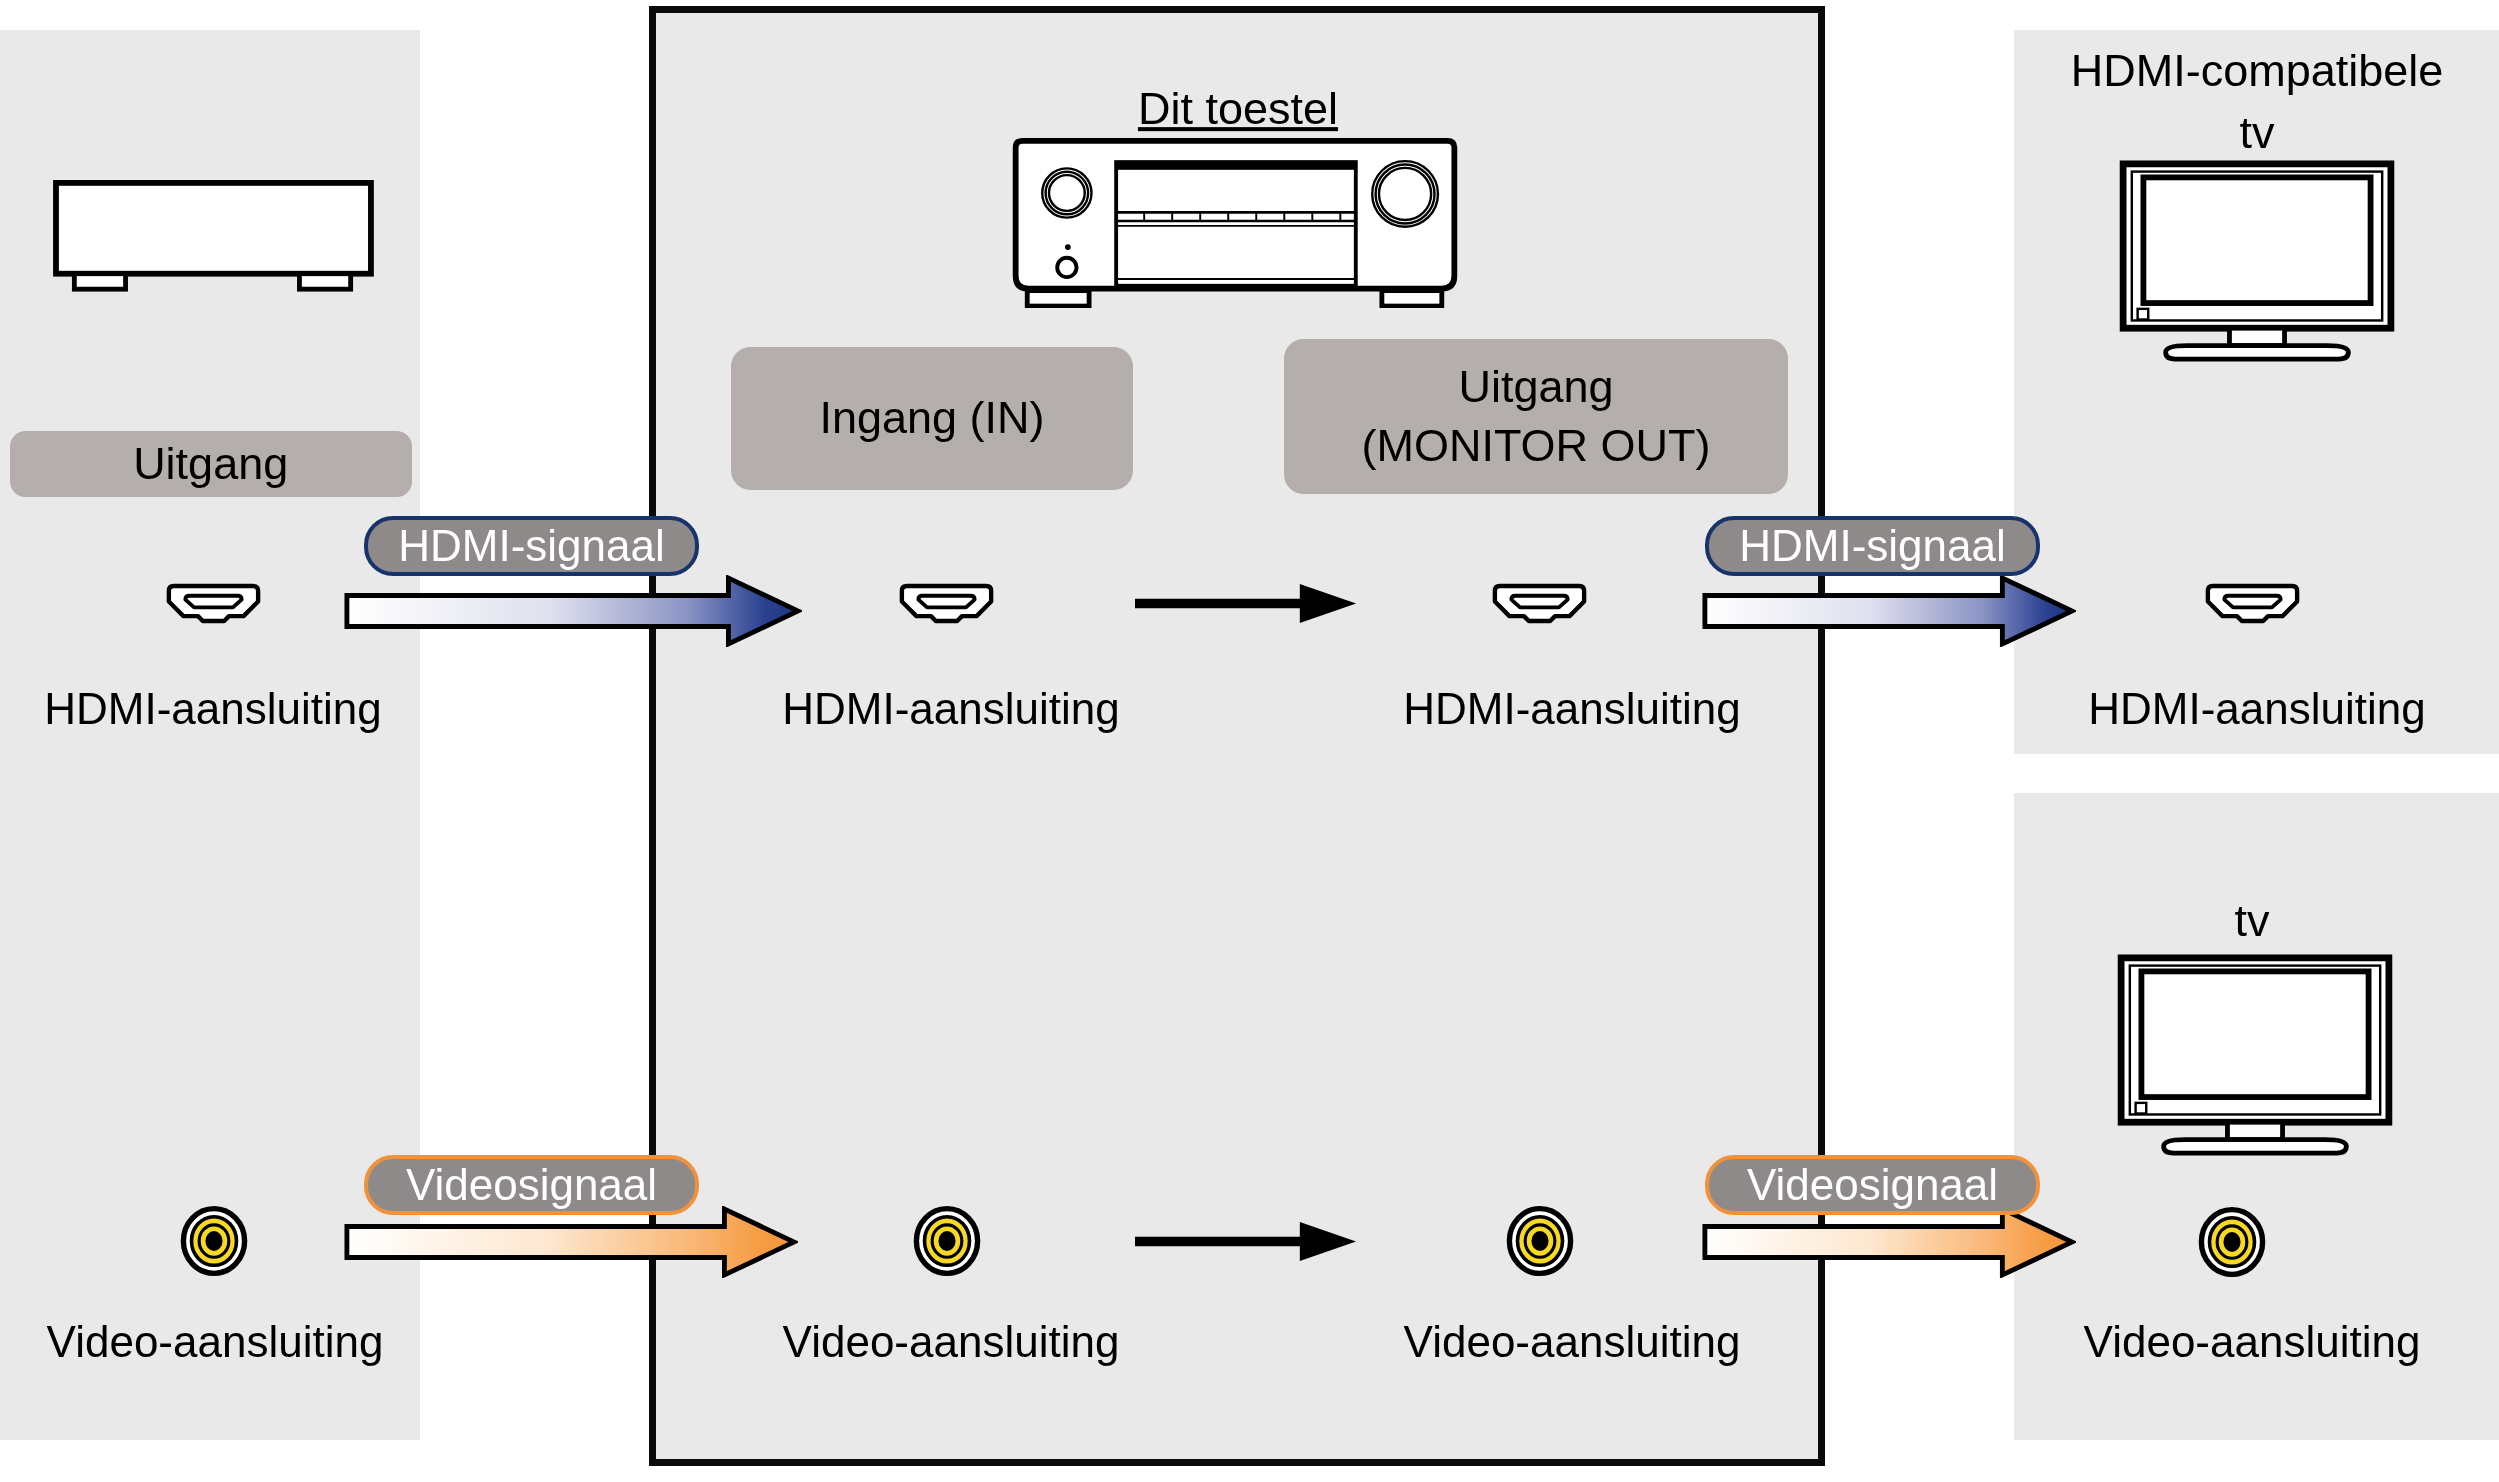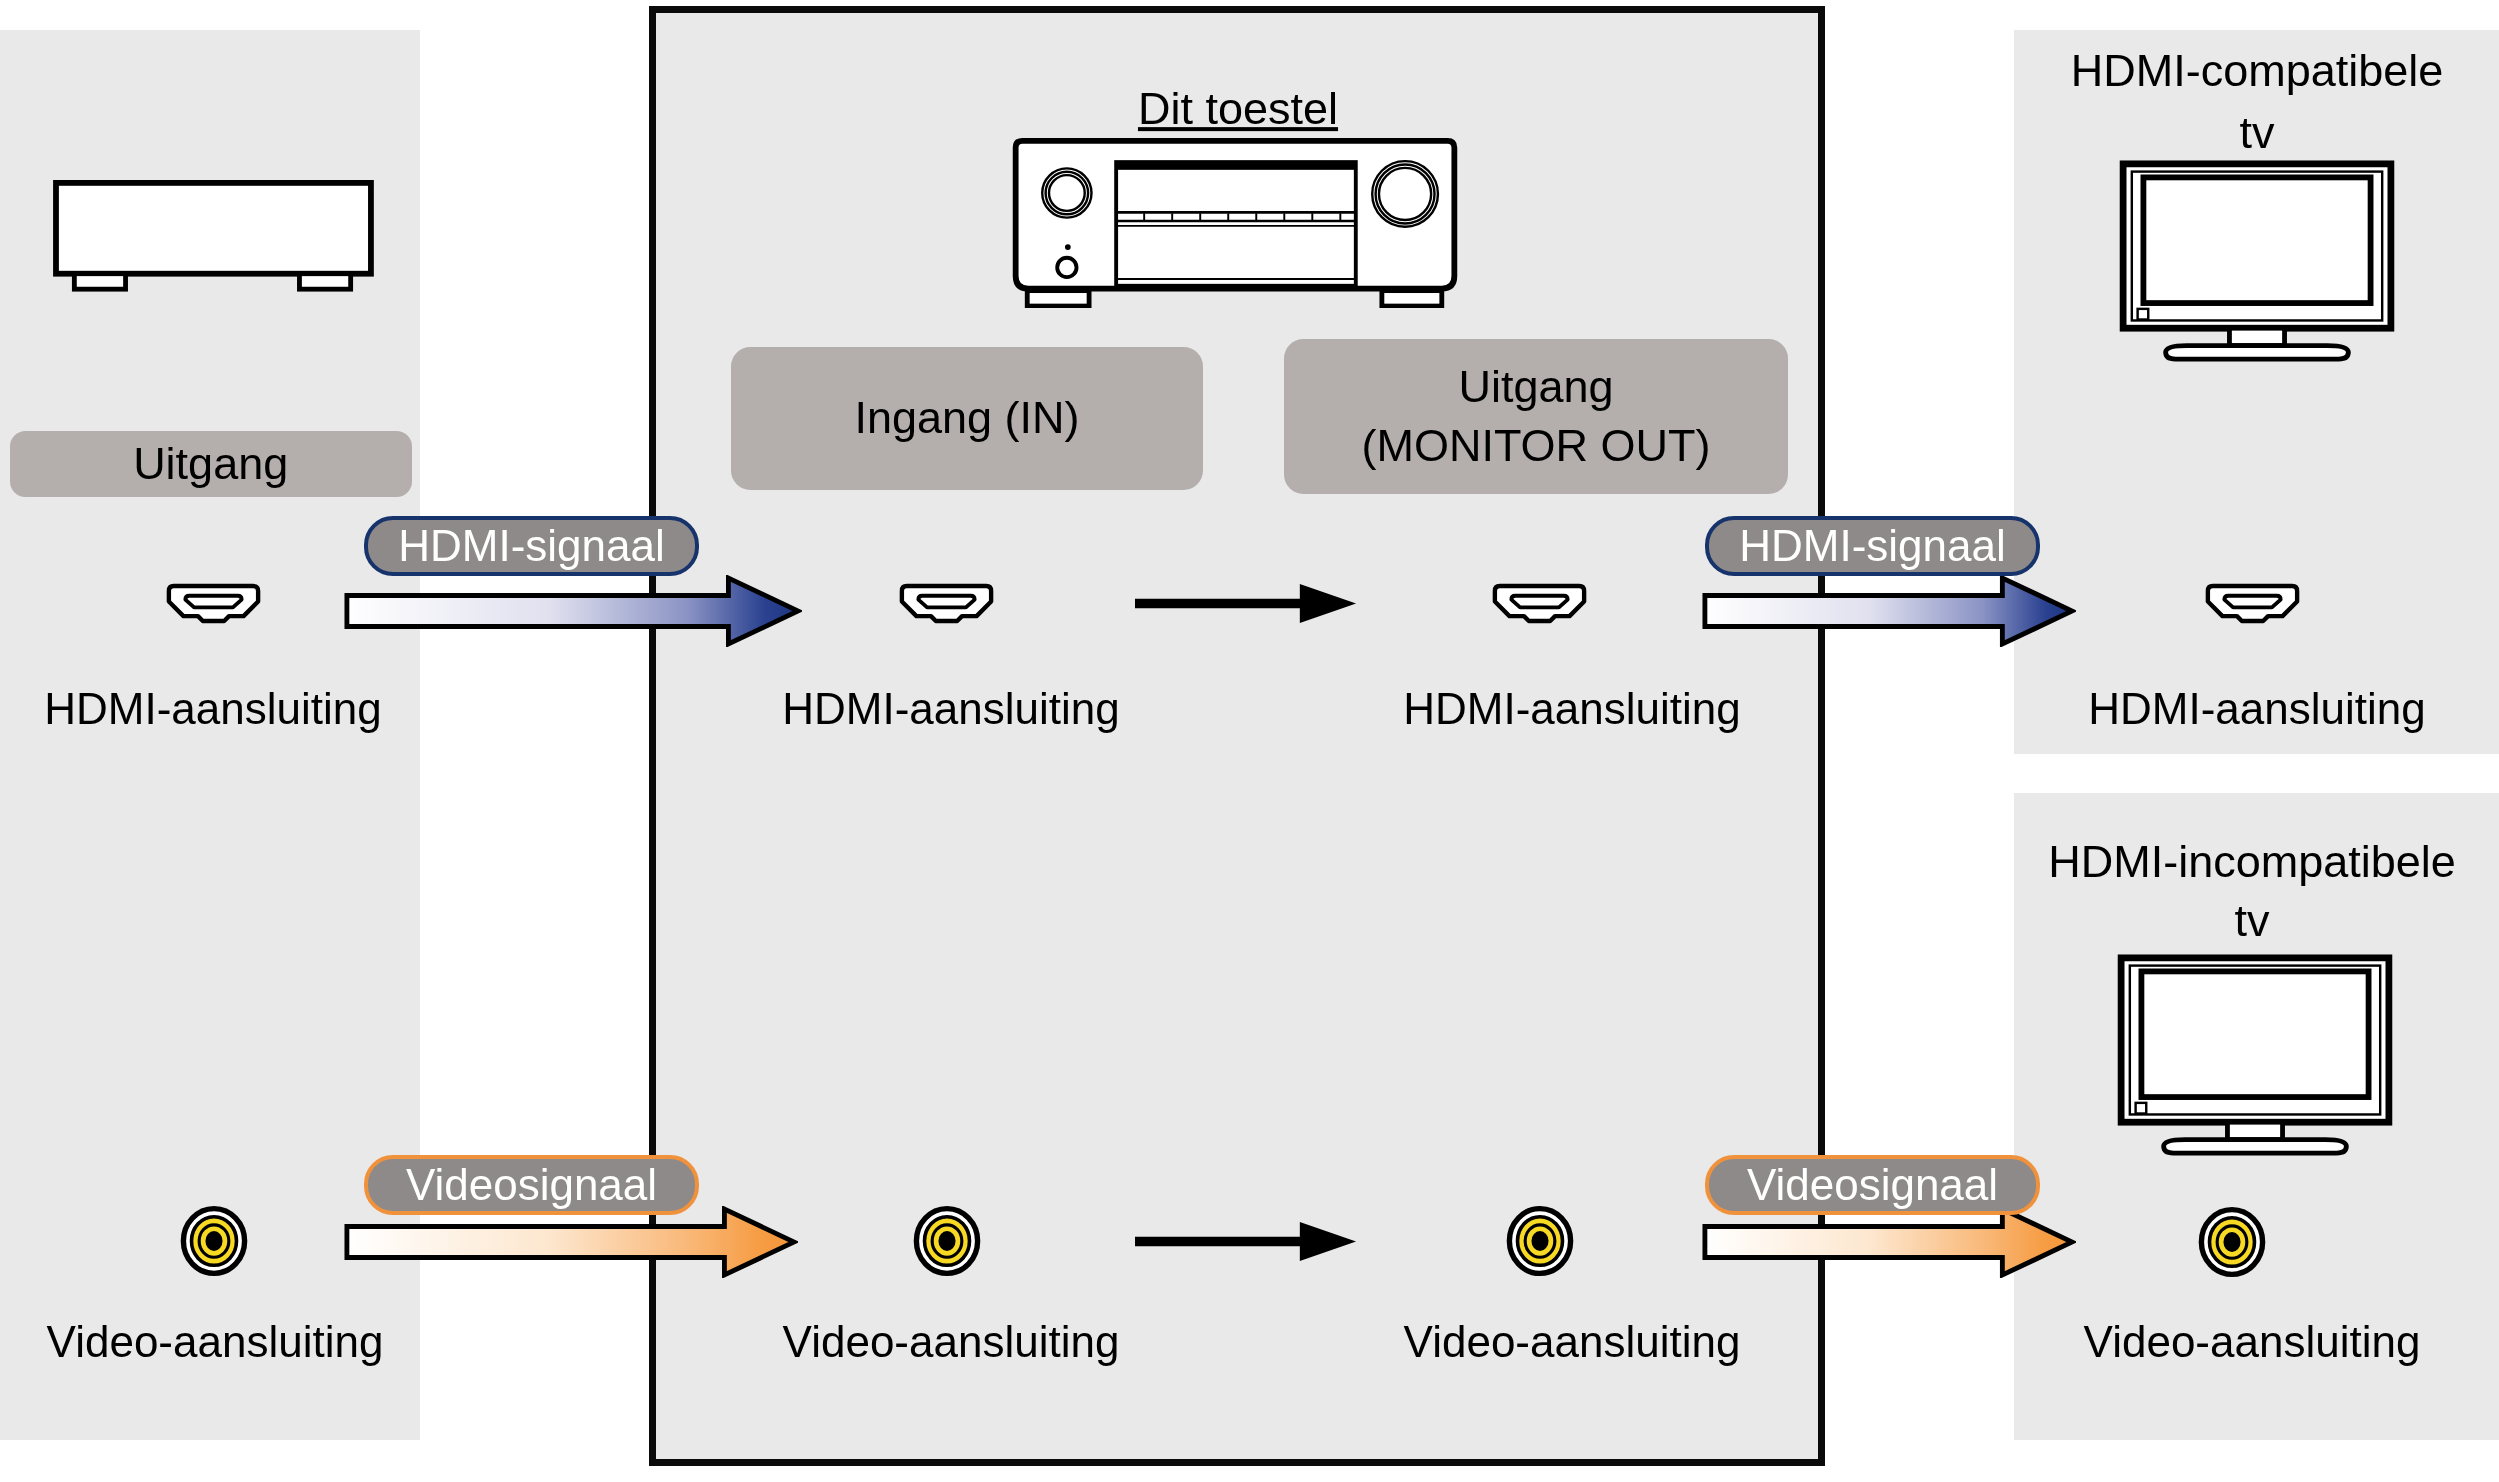--- a/index.html
+++ b/index.html
@@ -107,21 +107,21 @@
           <line x1="281" y1="80" x2="281" y2="87"></line>
         <line x1="310" y1="80" x2="310" y2="87"></line>
           <line x1="339" y1="80" x2="339" y2="87"></line>
       </g>
       <line x1="107" y1="148" x2="355" y2="148" stroke="#000" stroke-width="2"></line>
       <circle cx="57" cy="115" r="3" fill="#000"></circle>
       <circle cx="56" cy="136" r="10" fill="#ffffff" stroke="#000" stroke-width="4"></circle>
     </svg>
   </div>
 
-  <div class="gray-box" style="left:731px;top:347px;width:472px;height:143px;">
+  <div class="gray-box" style="left:731px;top:347px;width:402px;height:143px;">
     <span>Ingang (IN)</span>
   </div>
 
   <div class="gray-box" style="left:1284px;top:339px;width:504px;height:155px;">
     <span>Uitgang</span>
     <span>(MONITOR OUT)</span>
   </div>
 
   <div class="arrow" style="left:1135px;top:582px;">
     <svg width="223" height="43" viewBox="0 0 230 44">
@@ -179,21 +179,20 @@
     <svg width="276" height="203" viewBox="0 0 285 210">
       <rect x="4" y="4" width="277" height="170" fill="#ffffff" stroke="#000" stroke-width="7"></rect>
       <rect x="13" y="12" width="259" height="154" fill="none" stroke="#000" stroke-width="2.5"></rect>
       <rect x="25" y="18" width="235" height="130" fill="#ffffff" stroke="#000" stroke-width="6"></rect>
       <rect x="19" y="154" width="11" height="11" fill="#ffffff" stroke="#000" stroke-width="2.5"></rect>
       <rect x="114" y="174" width="57" height="18" fill="#ffffff" stroke="#000" stroke-width="5"></rect>
       <path d="M58,206 Q48,206 48,199 Q48,192 70,192 L215,192 Q237,192 237,199 Q237,206 227,206 Z" fill="#ffffff" stroke="#000" stroke-width="5"></path>
     </svg>
   </div>
 
-  <div class="ctext title" style="left:2252px;top:862px;">HDMI-incompatibele</div>
   <div class="ctext title" style="left:2252px;top:921px;">tv</div>
 
   <div class="icon" style="left:2117px;top:954px;">
     <svg width="276" height="203" viewBox="0 0 285 210">
       <rect x="4" y="4" width="277" height="170" fill="#ffffff" stroke="#000" stroke-width="7"></rect>
       <rect x="13" y="12" width="259" height="154" fill="none" stroke="#000" stroke-width="2.5"></rect>
       <rect x="25" y="18" width="235" height="130" fill="#ffffff" stroke="#000" stroke-width="6"></rect>
       <rect x="19" y="154" width="11" height="11" fill="#ffffff" stroke="#000" stroke-width="2.5"></rect>
       <rect x="114" y="174" width="57" height="18" fill="#ffffff" stroke="#000" stroke-width="5"></rect>
       <path d="M58,206 Q48,206 48,199 Q48,192 70,192 L215,192 Q237,192 237,199 Q237,206 227,206 Z" fill="#ffffff" stroke="#000" stroke-width="5"></path>

